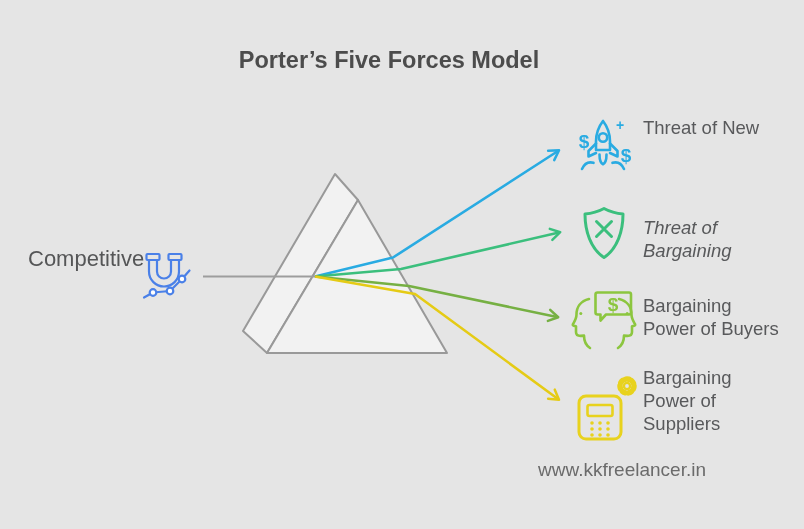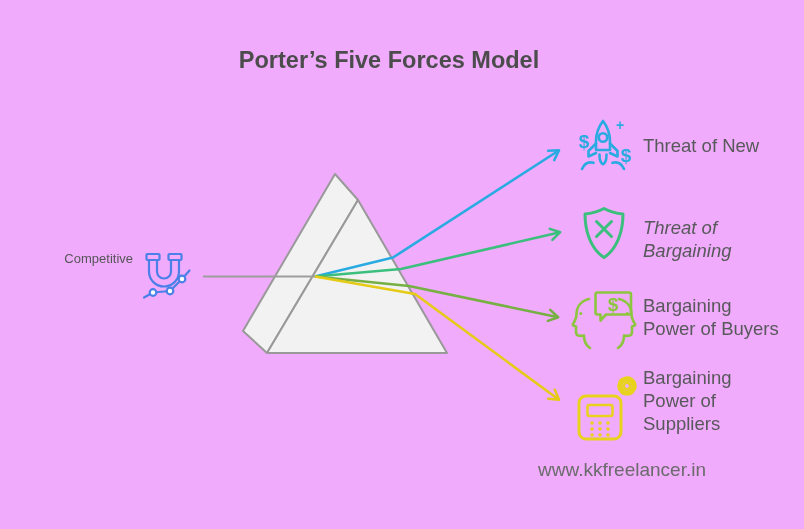--- a/index.html
+++ b/index.html
@@ -1,39 +1,39 @@
 <!DOCTYPE html>
 <html><head>
 <meta charset="utf-8">
 <style>
   html,body{margin:0;padding:0;background:#fff;}
   .stage{
-    position:relative;width:804px;height:529px;background:#f0abfc;
+    position:relative;width:804px;height:529px;background:#e5e5e5;
     font-family:"Liberation Sans",sans-serif;overflow:hidden;
   }
   .page-title{
     position:absolute;top:47px;left:0;width:100%;text-align:center;
     transform:translateX(-13px);
     font-size:23.5px;font-weight:700;color:#4c4c4c;margin:0;
   }
   .source-label{
-    position:absolute;left:18px;top:247px;width:115px;text-align:right;
-    font-size:13px;line-height:23.5px;color:#555657;
+    position:absolute;left:28px;top:247px;width:115px;text-align:right;
+    font-size:22px;line-height:23.5px;color:#555657;
   }
   .scene-svg{position:absolute;left:0;top:0;}
   .icon-svg{position:absolute;}
   .magnet-icon-svg{left:142px;top:248px;}
   .rocket-icon-svg{left:575px;top:117px;}
   .shield-icon-svg{left:581px;top:206px;}
   .buyers-icon-svg{left:568px;top:289px;}
   .calc-icon-svg{left:575px;top:371px;}
   .force-label{
     position:absolute;left:643px;font-size:18.5px;line-height:23px;color:#58595b;
   }
-  .force-label-1{top:134px;text-align:center;}
+  .force-label-1{top:116px;text-align:center;}
   .force-label-2{top:216px;font-style:italic;}
   .force-label-3{top:294px;}
   .force-label-4{top:366px;}
   .footer{
     position:absolute;top:459px;left:0;width:706px;text-align:right;
     font-size:19px;color:#6b6b6b;
   }
   .icon-dollar{font-family:"Liberation Sans",sans-serif;font-weight:700;}
 </style>
 </head>

